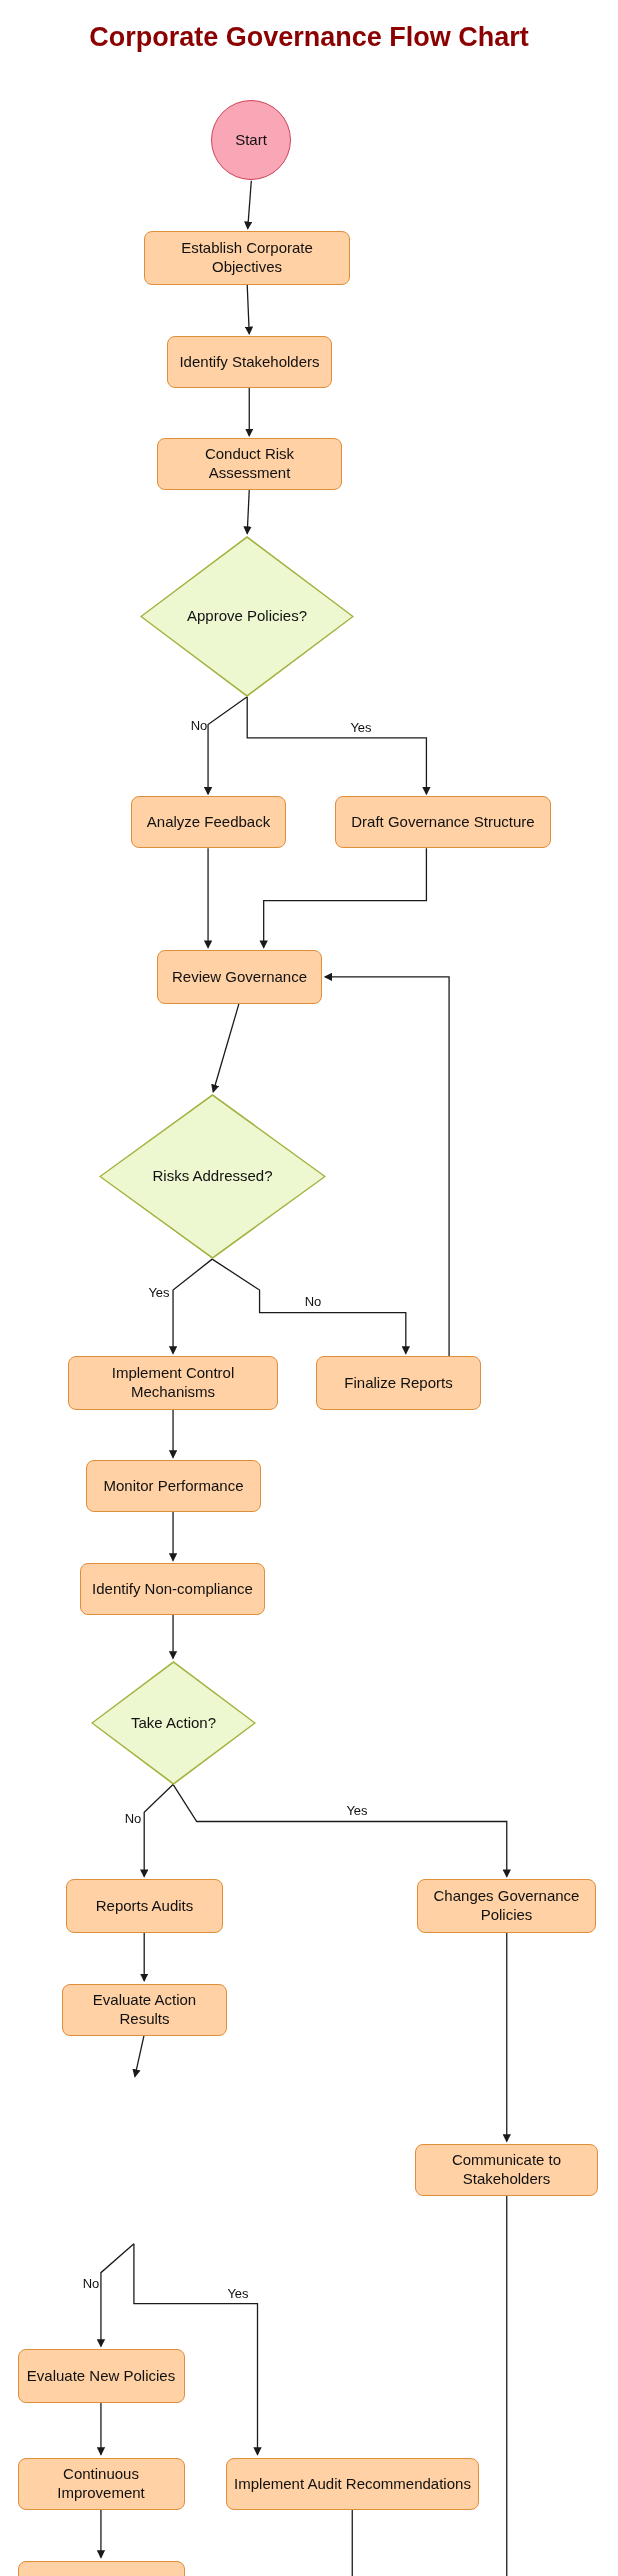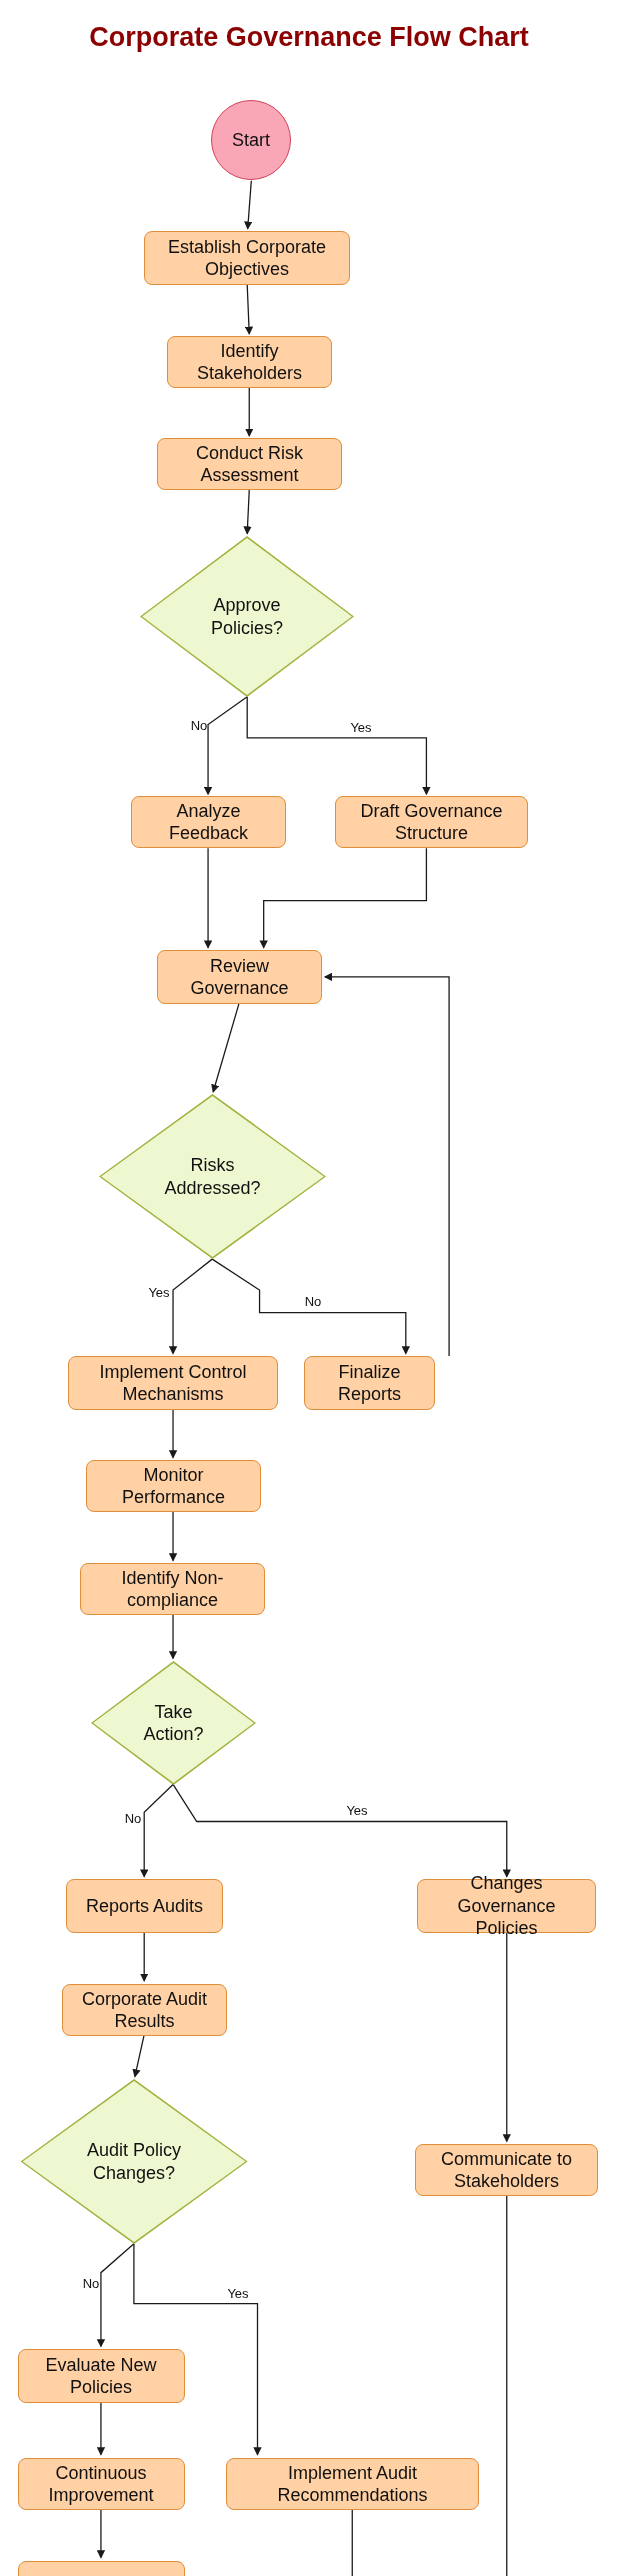--- a/index.html
+++ b/index.html
@@ -5,21 +5,21 @@
   * { margin:0; padding:0; box-sizing:border-box; }
   html,body { background:#ffffff; }
   body { font-family:"Liberation Sans", "DejaVu Sans", sans-serif; color:#111; }
   .canvas { position:relative; width:618px; height:3179px; background:#ffffff; overflow:hidden; }
   .title { position:absolute; top:21.6px; left:0; width:618px; text-align:center;
            font-size:27px; font-weight:bold; color:var(--title-color,#8B0000); }
   .edges { position:absolute; left:0; top:0; width:618px; height:3179px; }
   .edge { fill:none; stroke:var(--edge-color,#1a1a1a); stroke-width:2.5; }
   .edges marker path { fill:var(--edge-color,#1a1a1a); }
   .node { position:absolute; display:flex; align-items:center; justify-content:center;
-          text-align:center; font-size:18px; line-height:1.25; color:#111; }
+          text-align:center; font-size:15px; line-height:1.25; color:#111; }
   .process { background:var(--process-fill,#FFD1A4); border:1.5px solid var(--process-border,#E08E39);
              border-radius:8px; padding:2.1px 6.2px; }
   .decision .shape-outer { position:absolute; inset:0; background:var(--decision-border,#A2B13C);
              clip-path:polygon(50% 0,100% 50%,50% 100%,0 50%); }
   .decision .shape-inner { position:absolute; inset:2.1px; background:var(--decision-fill,#EDF7D0);
              clip-path:polygon(50% 0,100% 50%,50% 100%,0 50%); }
   .decision .label { position:relative; max-width:58%; }
   .terminal { border-radius:50%; background:var(--terminal-fill,#F9A7B6);
               border:1.5px solid var(--terminal-border,#D04258); }
   .edge-label { position:absolute; transform:translate(-50%,-50%); font-size:13px; color:#111;
@@ -80,46 +80,46 @@
   </div>
   <div class="node process" style="left:167px;top:336px;width:165px;height:52px">
     <span class="label">Identify Stakeholders</span>
   </div>
   <div class="node process" style="left:157px;top:438px;width:185px;height:52px">
     <span class="label">Conduct Risk Assessment</span>
   </div>
   <div class="node process" style="left:131px;top:796px;width:155px;height:52px">
     <span class="label">Analyze Feedback</span>
   </div>
-  <div class="node process" style="left:335px;top:796px;width:193px;height:52px">
+  <div class="node process" style="left:335px;top:796px;width:216px;height:52px">
     <span class="label">Draft Governance Structure</span>
   </div>
   <div class="node process" style="left:157px;top:950px;width:165px;height:54px">
     <span class="label">Review Governance</span>
   </div>
   <div class="node process" style="left:68px;top:1356px;width:210px;height:54px">
     <span class="label">Implement Control Mechanisms</span>
   </div>
-  <div class="node process" style="left:304px;top:1356px;width:131px;height:54px">
+  <div class="node process" style="left:316px;top:1356px;width:165px;height:54px">
     <span class="label">Finalize Reports</span>
   </div>
   <div class="node process" style="left:86px;top:1460px;width:175px;height:52px">
     <span class="label">Monitor Performance</span>
   </div>
   <div class="node process" style="left:80px;top:1563px;width:185px;height:52px">
     <span class="label">Identify Non-compliance</span>
   </div>
   <div class="node process" style="left:66px;top:1879px;width:157px;height:54px">
     <span class="label">Reports Audits</span>
   </div>
   <div class="node process" style="left:417px;top:1879px;width:179px;height:54px">
     <span class="label">Changes Governance Policies</span>
   </div>
   <div class="node process" style="left:62px;top:1984px;width:165px;height:52px">
-    <span class="label">Corporate Audit Results</span>
+    <span class="label">Evaluate Action Results</span>
   </div>
   <div class="node process" style="left:415px;top:2144px;width:183px;height:52px">
     <span class="label">Communicate to Stakeholders</span>
   </div>
   <div class="node process" style="left:17.5px;top:2349px;width:167px;height:54px">
     <span class="label">Evaluate New Policies</span>
   </div>
   <div class="node process" style="left:226px;top:2458px;width:253px;height:52px">
     <span class="label">Implement Audit Recommendations</span>
   </div>
@@ -138,25 +138,20 @@
   <div class="node decision" style="left:99px;top:1094px;width:227px;height:165px">
     <div class="shape-outer"></div>
     <div class="shape-inner"></div>
     <span class="label">Risks Addressed?</span>
   </div>
   <div class="node decision" style="left:91px;top:1661px;width:165px;height:124px">
     <div class="shape-outer"></div>
     <div class="shape-inner"></div>
     <span class="label">Take Action?</span>
   </div>
-  <div class="node decision" style="left:20.6px;top:2079px;width:227px;height:165px">
-    <div class="shape-outer"></div>
-    <div class="shape-inner"></div>
-    <span class="label">Audit Policy Changes?</span>
-  </div>
 
   <span class="edge-label" style="left:199px;top:725px">No</span>
   <span class="edge-label" style="left:361px;top:727px">Yes</span>
   <span class="edge-label" style="left:159px;top:1292px">Yes</span>
   <span class="edge-label" style="left:313px;top:1301px">No</span>
   <span class="edge-label" style="left:133px;top:1818px">No</span>
   <span class="edge-label" style="left:357px;top:1810px">Yes</span>
   <span class="edge-label" style="left:91px;top:2283px">No</span>
   <span class="edge-label" style="left:238px;top:2293px">Yes</span>
 

